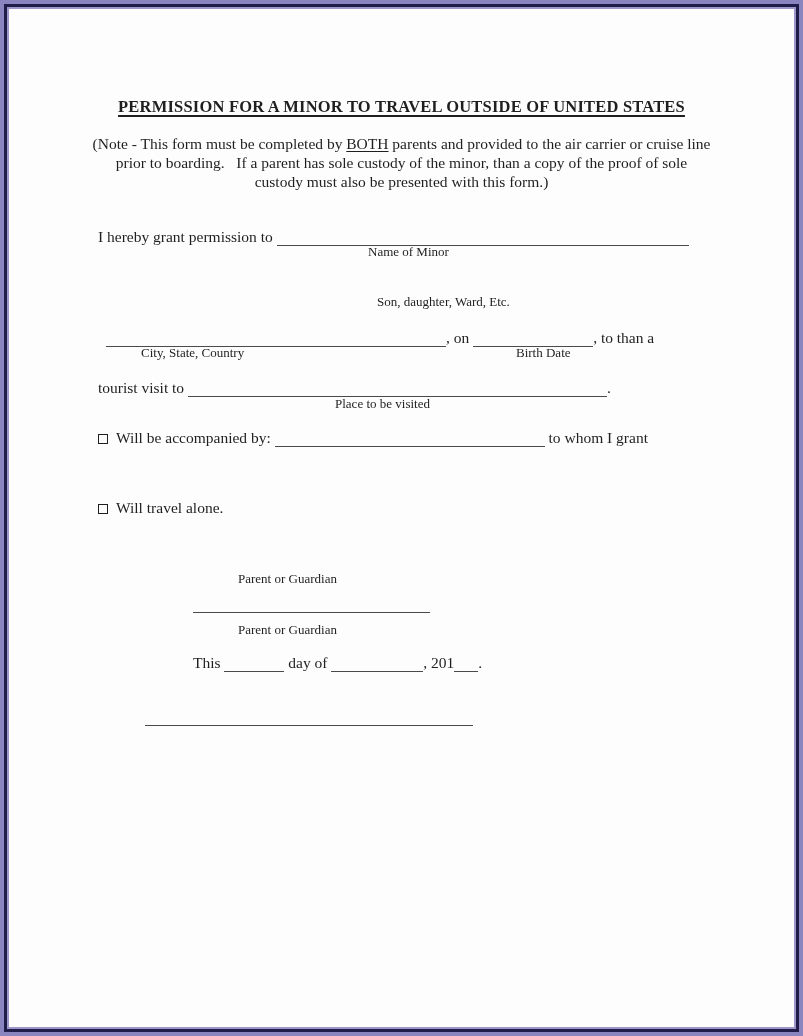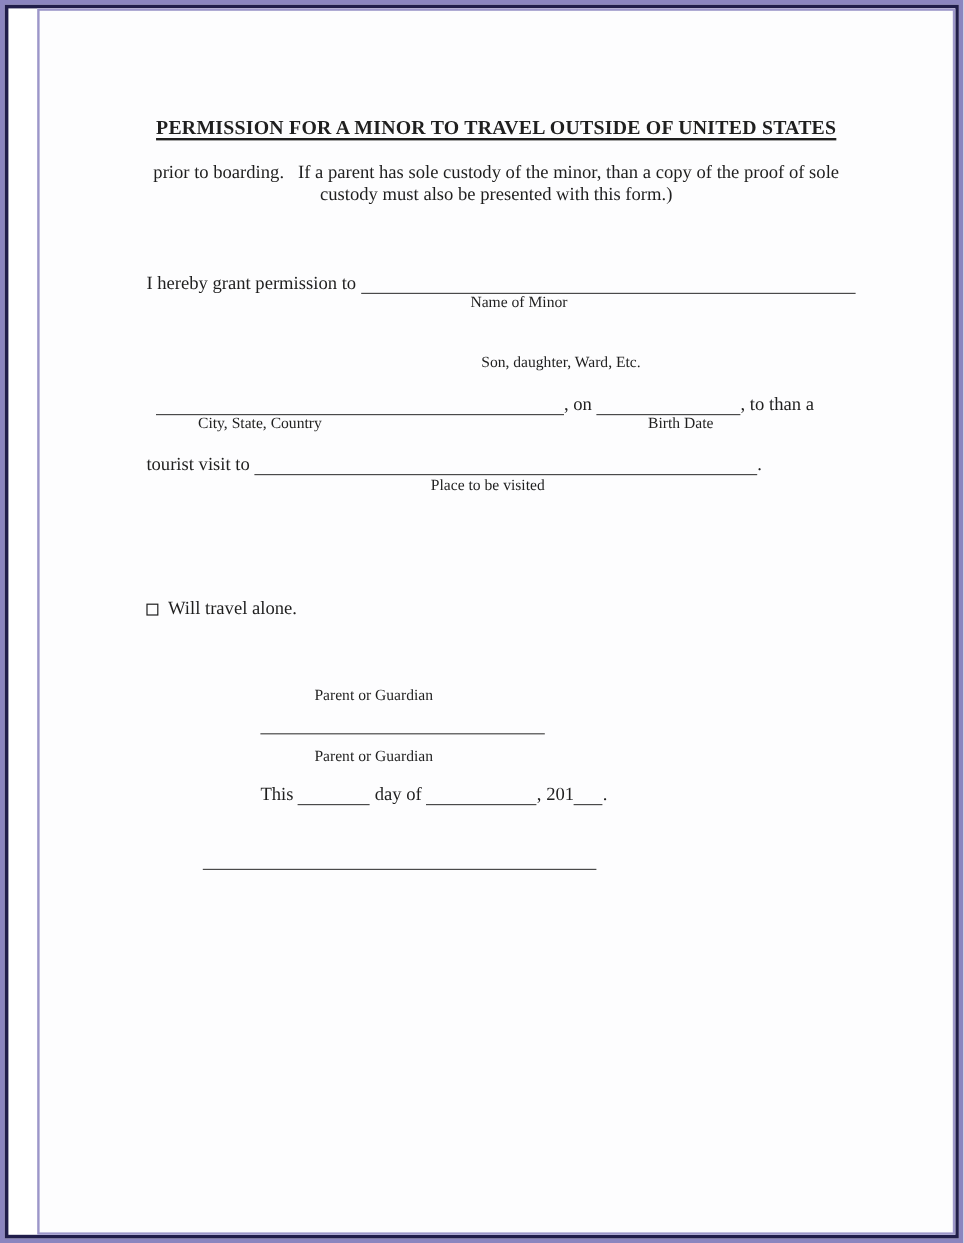--- a/index.html
+++ b/index.html
@@ -7,21 +7,21 @@
     --frame-line:#201d4a;
     --frame-inner:#9c96c9;
     --text:#1f1f1f;
     --blank:#4a4a4a;
     --bg:#fdfdfe;
   }
   *{margin:0;padding:0;box-sizing:border-box;}
   html,body{width:803px;height:1036px;}
   body{font-family:"Liberation Serif","DejaVu Serif",serif;background:#fff;}
   .frame{width:803px;height:1036px;border:4px solid var(--frame-outer);}
-  .frame2{width:100%;height:100%;border:3px solid var(--frame-line);padding-left:24px;}
+  .frame2{width:100%;height:100%;border:3px solid var(--frame-line);}
   .frame3{width:100%;height:100%;border:2px solid var(--frame-inner);background:var(--bg);}
   .page{position:relative;width:100%;height:100%;overflow:hidden;color:var(--text);}
   .row{position:absolute;left:89px;font-size:15.5px;line-height:18px;white-space:pre;}
   .row span{white-space:pre;}
   .title{position:absolute;top:88px;left:0;width:100%;text-align:center;
          font-size:16.5px;font-weight:bold;letter-spacing:.2px;white-space:pre;}
   .title span{text-decoration:underline;text-underline-offset:3px;text-decoration-thickness:1.5px;}
   .note{position:absolute;top:125px;left:0;width:100%;text-align:center;
         font-size:15.5px;line-height:19px;}
   .note .nline{white-space:pre;}
@@ -35,36 +35,38 @@
 <body>
 
 <div class="frame">
 <div class="frame2">
 <div class="frame3">
 <div class="page">
 
   <div class="title"><span>PERMISSION FOR A MINOR TO TRAVEL OUTSIDE OF UNITED STATES</span></div>
 
   <div class="note">
+    <div class="nline"><span>(Note - This form must be completed by </span><span class="u">BOTH</span><span> parents and provided to the air carrier or cruise line</span></div>
     <div class="nline">prior to boarding.   If a parent has sole custody of the minor, than a copy of the proof of sole</div>
     <div class="nline">custody must also be presented with this form.)</div>
   </div>
 
   <div class="row" style="top:219px"><span>I hereby grant permission to </span><span class="blank" style="width:412px"></span></div>
   <div class="caption" style="top:235px;left:359px">Name of Minor</div>
 
   <div class="caption" style="top:285px;left:368px">Son, daughter, Ward, Etc.</div>
 
   <div class="row" style="top:320px;left:97px"><span class="blank" style="width:340px"></span><span>, on </span><span class="blank" style="width:120px"></span><span>, to than a</span></div>
   <div class="caption" style="top:336px;left:132px">City, State, Country</div>
   <div class="caption" style="top:336px;left:507px">Birth Date</div>
 
   <div class="row" style="top:370px"><span>tourist visit to </span><span class="blank" style="width:419px"></span><span>.</span></div>
   <div class="caption" style="top:387px;left:326px">Place to be visited</div>
 
+  <div class="row" style="top:420px"><span class="cb"></span><span>Will be accompanied by: </span><span class="blank" style="width:270px"></span><span> to whom I grant</span></div>
 
 
   <div class="row" style="top:490px"><span class="cb"></span><span>Will travel alone.</span></div>
 
   <div class="caption" style="top:562px;left:229px">Parent or Guardian</div>
 
   <div class="row" style="top:586px;left:184px"><span class="blank" style="width:237px"></span></div>
   <div class="caption" style="top:613px;left:229px">Parent or Guardian</div>
 
   <div class="row" style="top:645px;left:184px"><span>This </span><span class="blank" style="width:60px"></span><span> day of </span><span class="blank" style="width:92px"></span><span>, 201</span><span class="blank" style="width:24px"></span><span>.</span></div>

